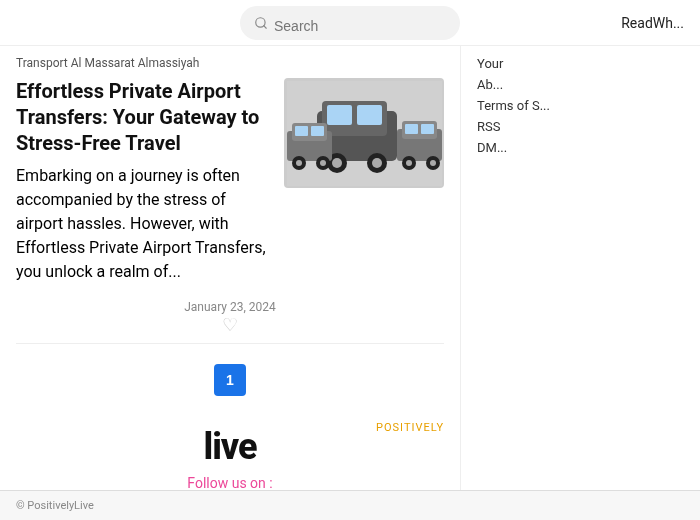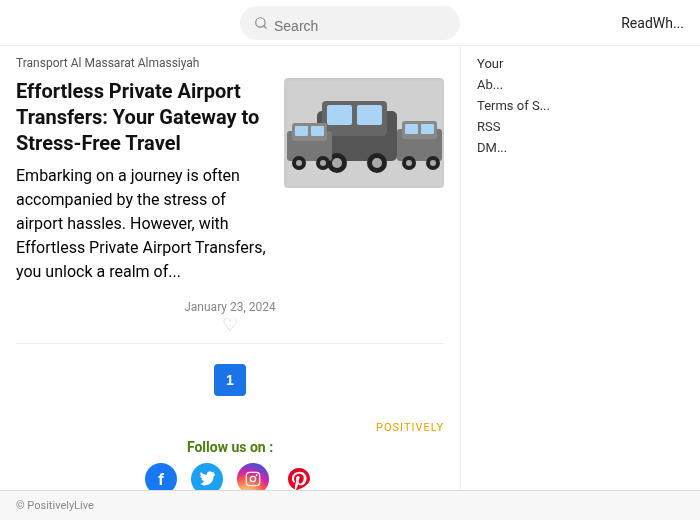--- a/index.html
+++ b/index.html
@@ -164,23 +164,22 @@
       font-weight: 400;
       color: #e8a000;
       letter-spacing: 1px;
       text-transform: uppercase;
       display: block;
       text-align: right;
       margin-bottom: -4px;
     }
     .follow-text {
       font-size: 14px;
-      color: #4d7c0f;
+      color: #ec4899;
       margin: 10px 0 8px;
-      font-weight: bold;
     }
     .social-icons {
       display: flex;
       justify-content: center;
       gap: 14px;
       align-items: center;
     }
     .social-icon {
       width: 32px;
       height: 32px;
@@ -312,20 +311,21 @@
 
     <hr class="divider">
 
     <div class="pagination">
       <button class="page-btn">1</button>
     </div>
 
     <div class="footer-brand">
       <div class="brand-logo">
         <span class="positively">POSITIVELY</span>
+        <span>live</span>
       </div>
       <div class="follow-text">Follow us on :</div>
       <div class="social-icons">
         <div class="social-icon facebook">f</div>
         <div class="social-icon twitter">
           <svg width="16" height="16" viewBox="0 0 24 24" fill="white">
               <path d="M23 3a10.9 10.9 0 0 1-3.14 1.53A4.48 4.48 0 0 0 22.43.86a9 9 0 0 1-2.88 1.1 4.52 4.52 0 0 0-7.7 4.13A12.8 12.8 0 0 1 2.67 1.9a4.52 4.52 0 0 0 1.4 6.03 4.48 4.48 0 0 1-2.05-.56v.06a4.52 4.52 0 0 0 3.62 4.43 4.52 4.52 0 0 1-2.04.08 4.52 4.52 0 0 0 4.22 3.13A9.07 9.07 0 0 1 2 19.54a12.8 12.8 0 0 0 6.92 2.03c8.3 0 12.85-6.88 12.85-12.85 0-.2 0-.39-.01-.58A9.17 9.17 0 0 0 24 5.57 9 9 0 0 1 23 3z"></path>
             </svg>
         </div>
         <div class="social-icon instagram">

